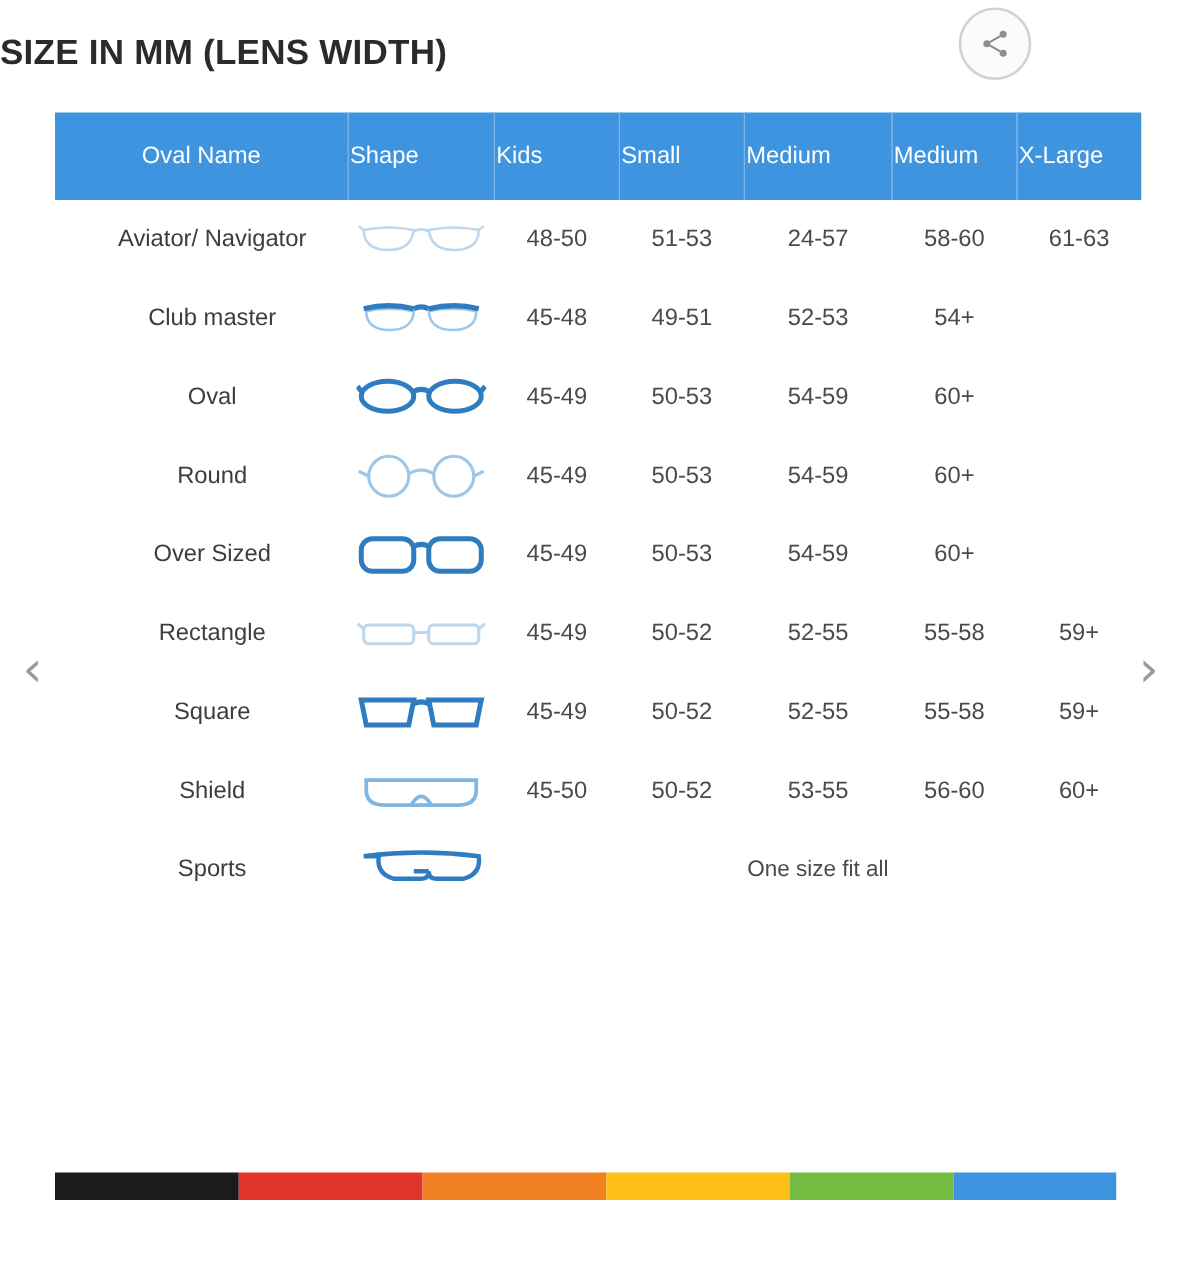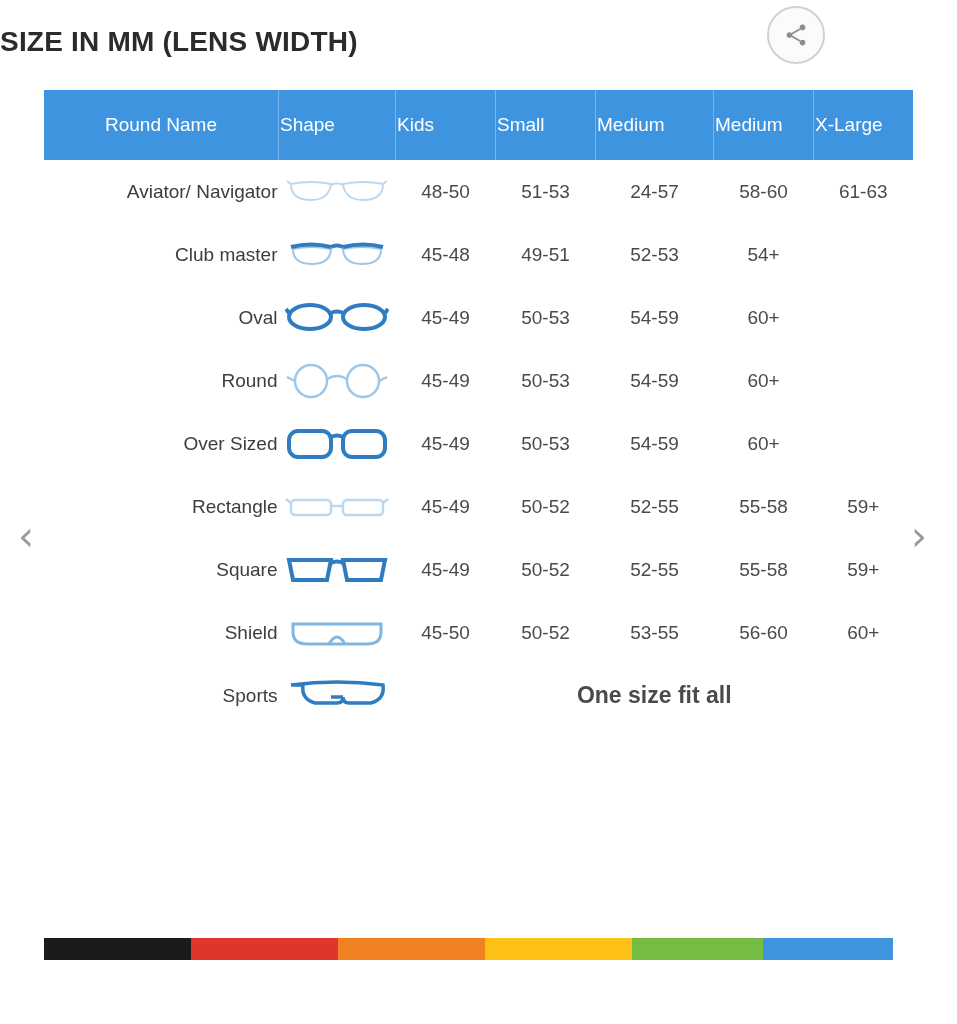--- a/index.html
+++ b/index.html
@@ -97,32 +97,31 @@
 
   table.size-table tbody td {
     height: 61px;
     font-size: 19px;
     color: #4a4a4a;
     vertical-align: middle;
     text-align: center;
     background: #ffffff;
   }
   table.size-table tbody td.name {
-    text-align: right;
+    text-align: center;
     padding-left: 18px;
     font-size: 19px;
     color: #3d3d3d;
   }
   table.size-table tbody td.glyph {
     text-align: center;
   }
   table.size-table tbody td.onesize {
-    font-size: 23px;
+    font-size: 18px;
     color: #4a4a4a;
-    font-weight: bold;
   }
 
   .colorbar {
     position: absolute;
     left: 44px;
     top: 938px;
     width: 849px;
     height: 22px;
     display: flex;
   }
@@ -146,21 +145,21 @@
           <circle cx="18" cy="19" r="2.6" fill="#8d8d8d" stroke="none"></circle>
           <line x1="8.2" y1="10.8" x2="15.8" y2="6.4"></line>
           <line x1="8.2" y1="13.2" x2="15.8" y2="17.6"></line>
         </g>
       </svg>
     </div>
 
     <table class="size-table">
       <thead>
         <tr>
-          <th class="shape-name-col" style="width:232px">Round Name</th>
+          <th class="shape-name-col" style="width:232px">Oval Name</th>
           <th style="width:114px">Shape</th>
           <th style="width:97px">Kids</th>
           <th style="width:97px">Small</th>
           <th style="width:115px">Medium</th>
           <th style="width:97px">Medium</th>
           <th style="width:97px">X-Large</th>
         </tr>
       </thead>
       <tbody>
 

